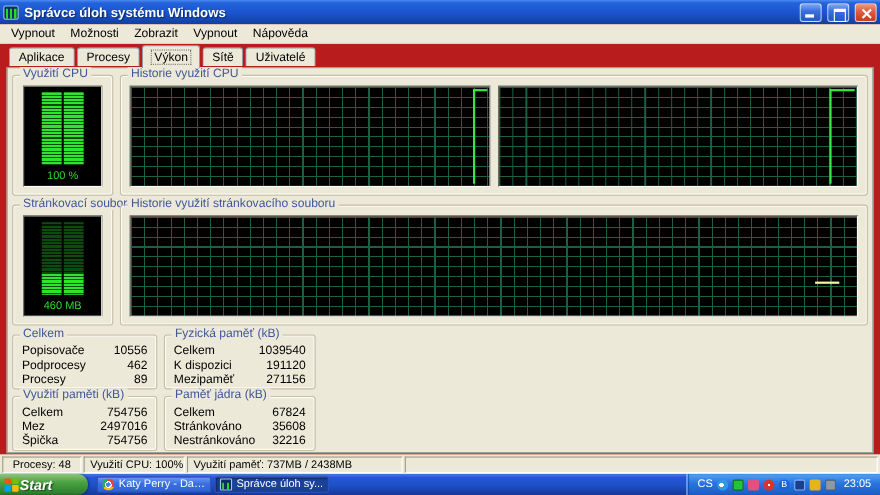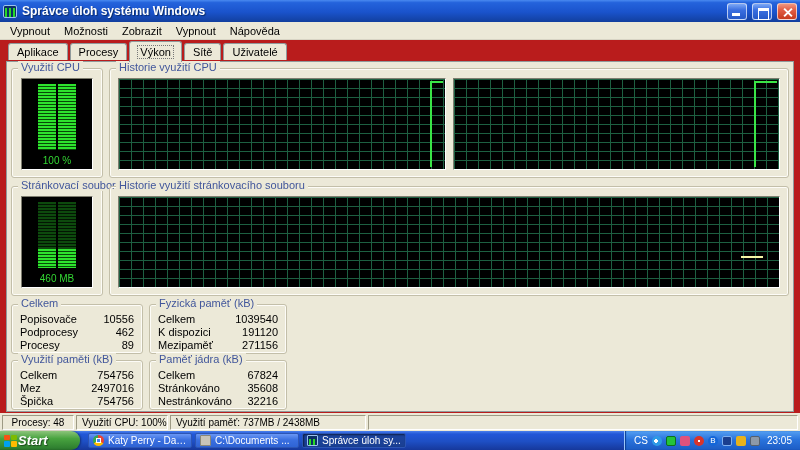--- a/index.html
+++ b/index.html
@@ -302,24 +302,20 @@
         <i class="fb"></i>
         <i class="fy"></i>
       </span>
     <span>Start</span>
   </div>
   <div class="tasks">
     <div class="task">
       <span class="ti chrome"></span>
       <span class="tlbl">Katy Perry - Dar...</span>
     </div>
-    <div class="task">
-      <span class="ti folder"></span>
-      <span class="tlbl">C:\Documents ...</span>
-    </div>
     <div class="task active">
       <span class="ti taskman"></span>
       <span class="tlbl">Správce úloh sy...</span>
     </div>
   </div>
   <div class="tray">
     <span class="lang">CS</span>
     <span class="tico vol"></span>
     <span class="tico cpu"></span>
     <span class="tico msg"></span>

